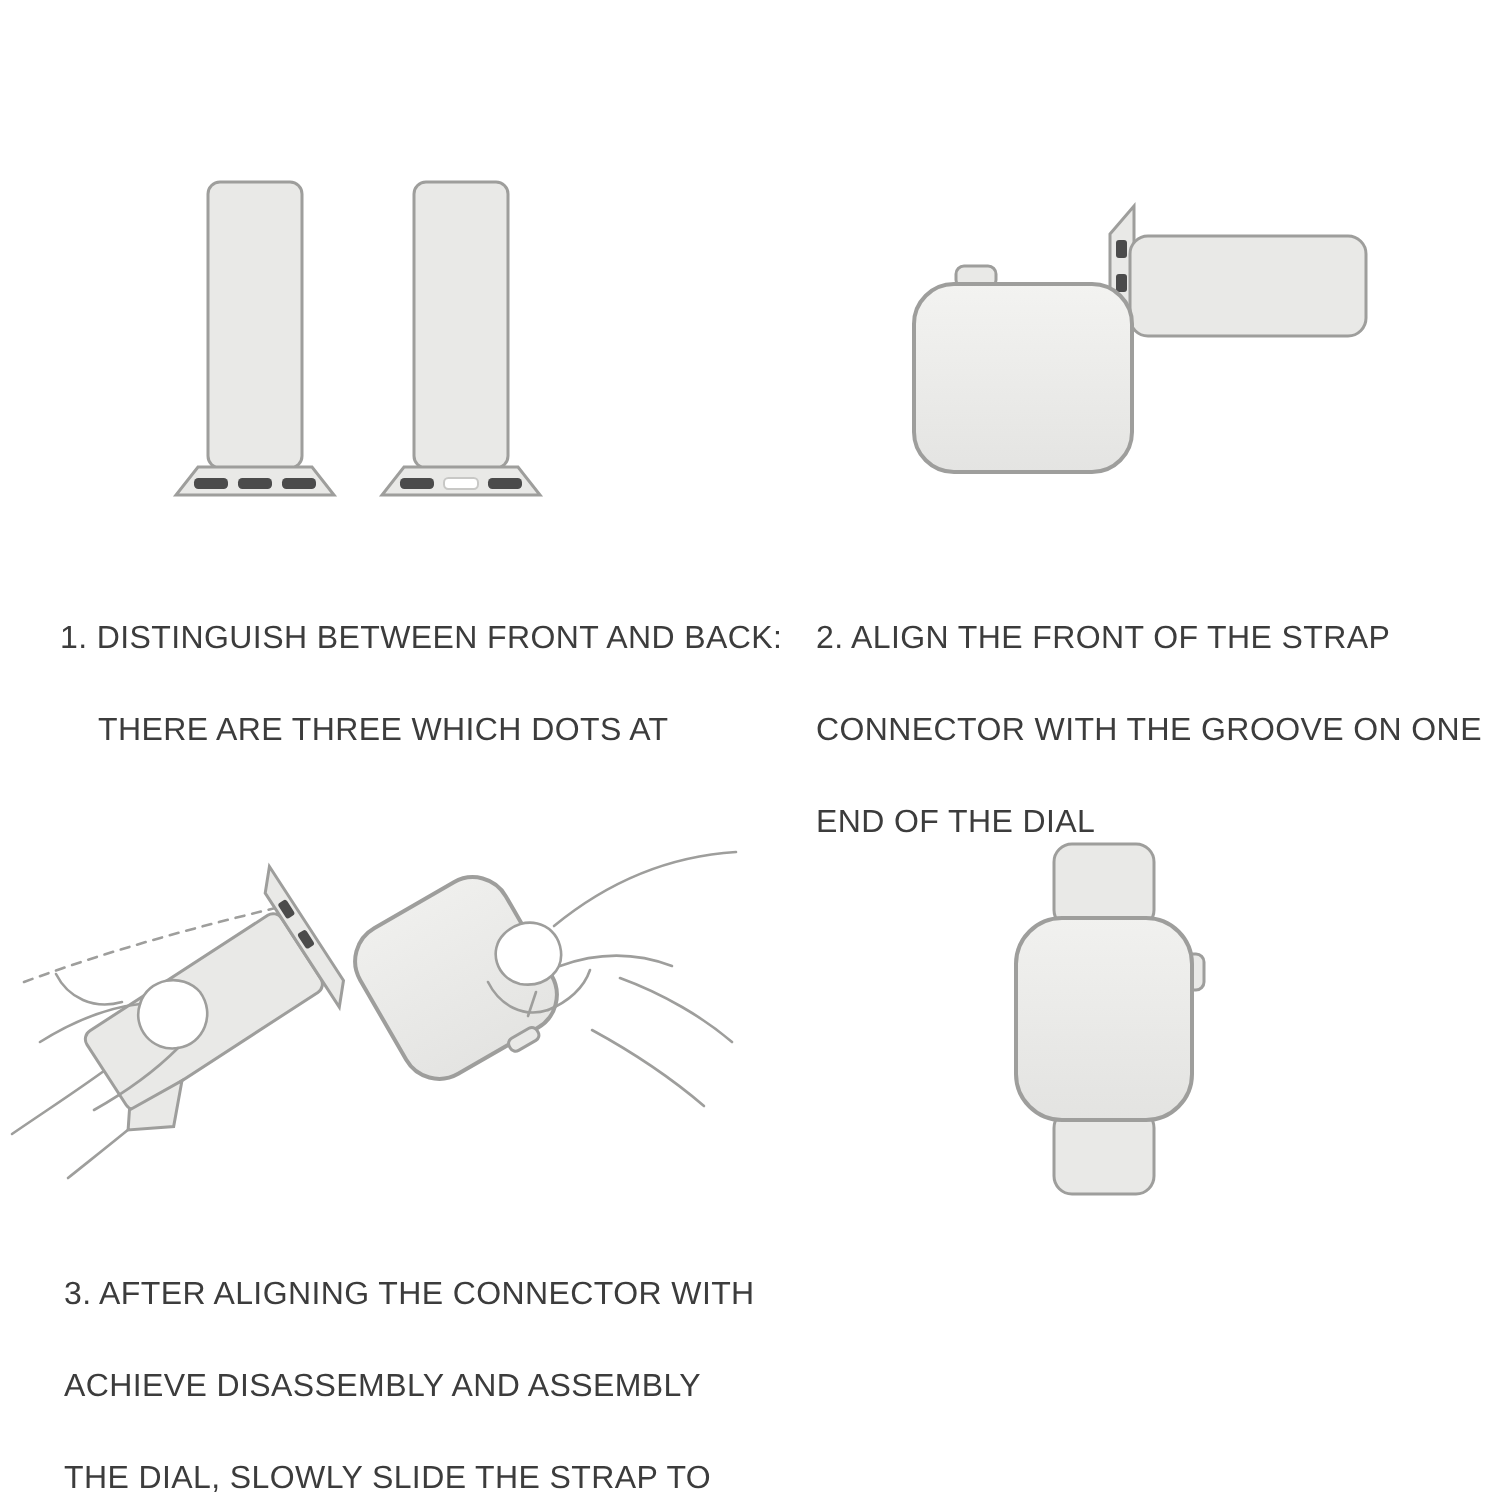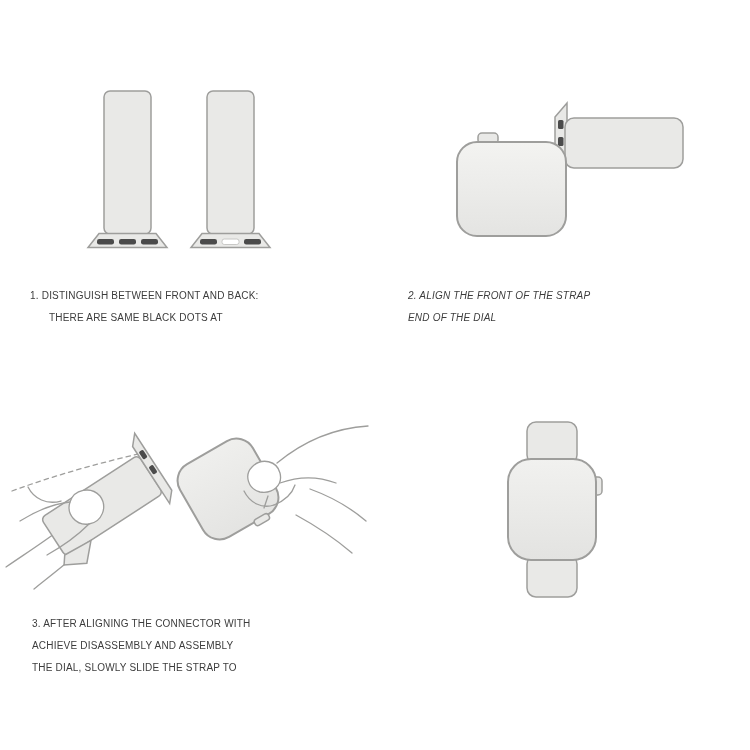--- a/index.html
+++ b/index.html
@@ -23,26 +23,26 @@
   .bb   { stroke: var(--art-stroke, #9e9e9c); stroke-width: 2; }
   .dark { fill: var(--art-dark, #4b4b4b); stroke: none; }
   .slotw{ fill: var(--slot-white, #fff); stroke: #c8c8c6; stroke-width: 1; }
   .ln   { fill: none; stroke: var(--art-stroke, #9e9e9c); stroke-width: 1.3; stroke-linecap: round; }
   .dash { stroke-dasharray: 4.5 4; }
   .hand { fill: #fff; stroke: var(--art-stroke, #9e9e9c); stroke-width: 1.3; }
 
   
   .caption { position: absolute; color: var(--text-color, #3c3c3c); }
   .cap-line {
-    font-size: 10px; line-height: 22px; letter-spacing: 0.2px;
-    white-space: nowrap; font-weight: 400;
+    font-size: 16px; line-height: 22px; letter-spacing: 0.2px;
+    white-space: nowrap; font-weight: 400; margin-top: 24px;
   }
   .cap-line.indent { padding-left: 19px; }
   #cap1 { left: 30px;  top: 285px; }
-  #cap2 { left: 408px; top: 285px; font-style: italic; }
+  #cap2 { left: 408px; top: 285px; }
   #cap3 { left: 32px;  top: 613px; }
   #cap4 { left: 410px; top: 613px; }
 </style>
 </head>
 <body>
 
 <div class="page">
 
   <svg id="illo1" class="illo" viewBox="0 0 375 280">
     <g>
@@ -126,25 +126,26 @@
       </linearGradient>
     </defs>
     <rect class="f" x="152" y="47" width="50" height="42" rx="9"></rect>
     <rect class="f" x="152" y="180" width="50" height="42" rx="9"></rect>
     <rect class="f" x="217" y="102" width="10" height="18" rx="4"></rect>
     <rect class="bb" fill="url(#gBody4)" x="133" y="84" width="88" height="101" rx="23"></rect>
   </svg>
 
   <div id="cap1" class="caption">
     <div class="cap-line">1. DISTINGUISH BETWEEN FRONT AND BACK:</div>
-    <div class="cap-line indent">THERE ARE SAME BLACK DOTS AT</div>
+    <div class="cap-line indent">THERE ARE THREE WHICH DOTS AT</div>
   </div>
 
   <div id="cap2" class="caption">
     <div class="cap-line">2. ALIGN THE FRONT OF THE STRAP</div>
+    <div class="cap-line">CONNECTOR WITH THE GROOVE ON ONE</div>
     <div class="cap-line">END OF THE DIAL</div>
   </div>
 
   <div id="cap3" class="caption">
     <div class="cap-line">3. AFTER ALIGNING THE CONNECTOR WITH</div>
     <div class="cap-line">ACHIEVE DISASSEMBLY AND ASSEMBLY</div>
     <div class="cap-line">THE DIAL, SLOWLY SLIDE THE STRAP TO</div>
   </div>
 
 

